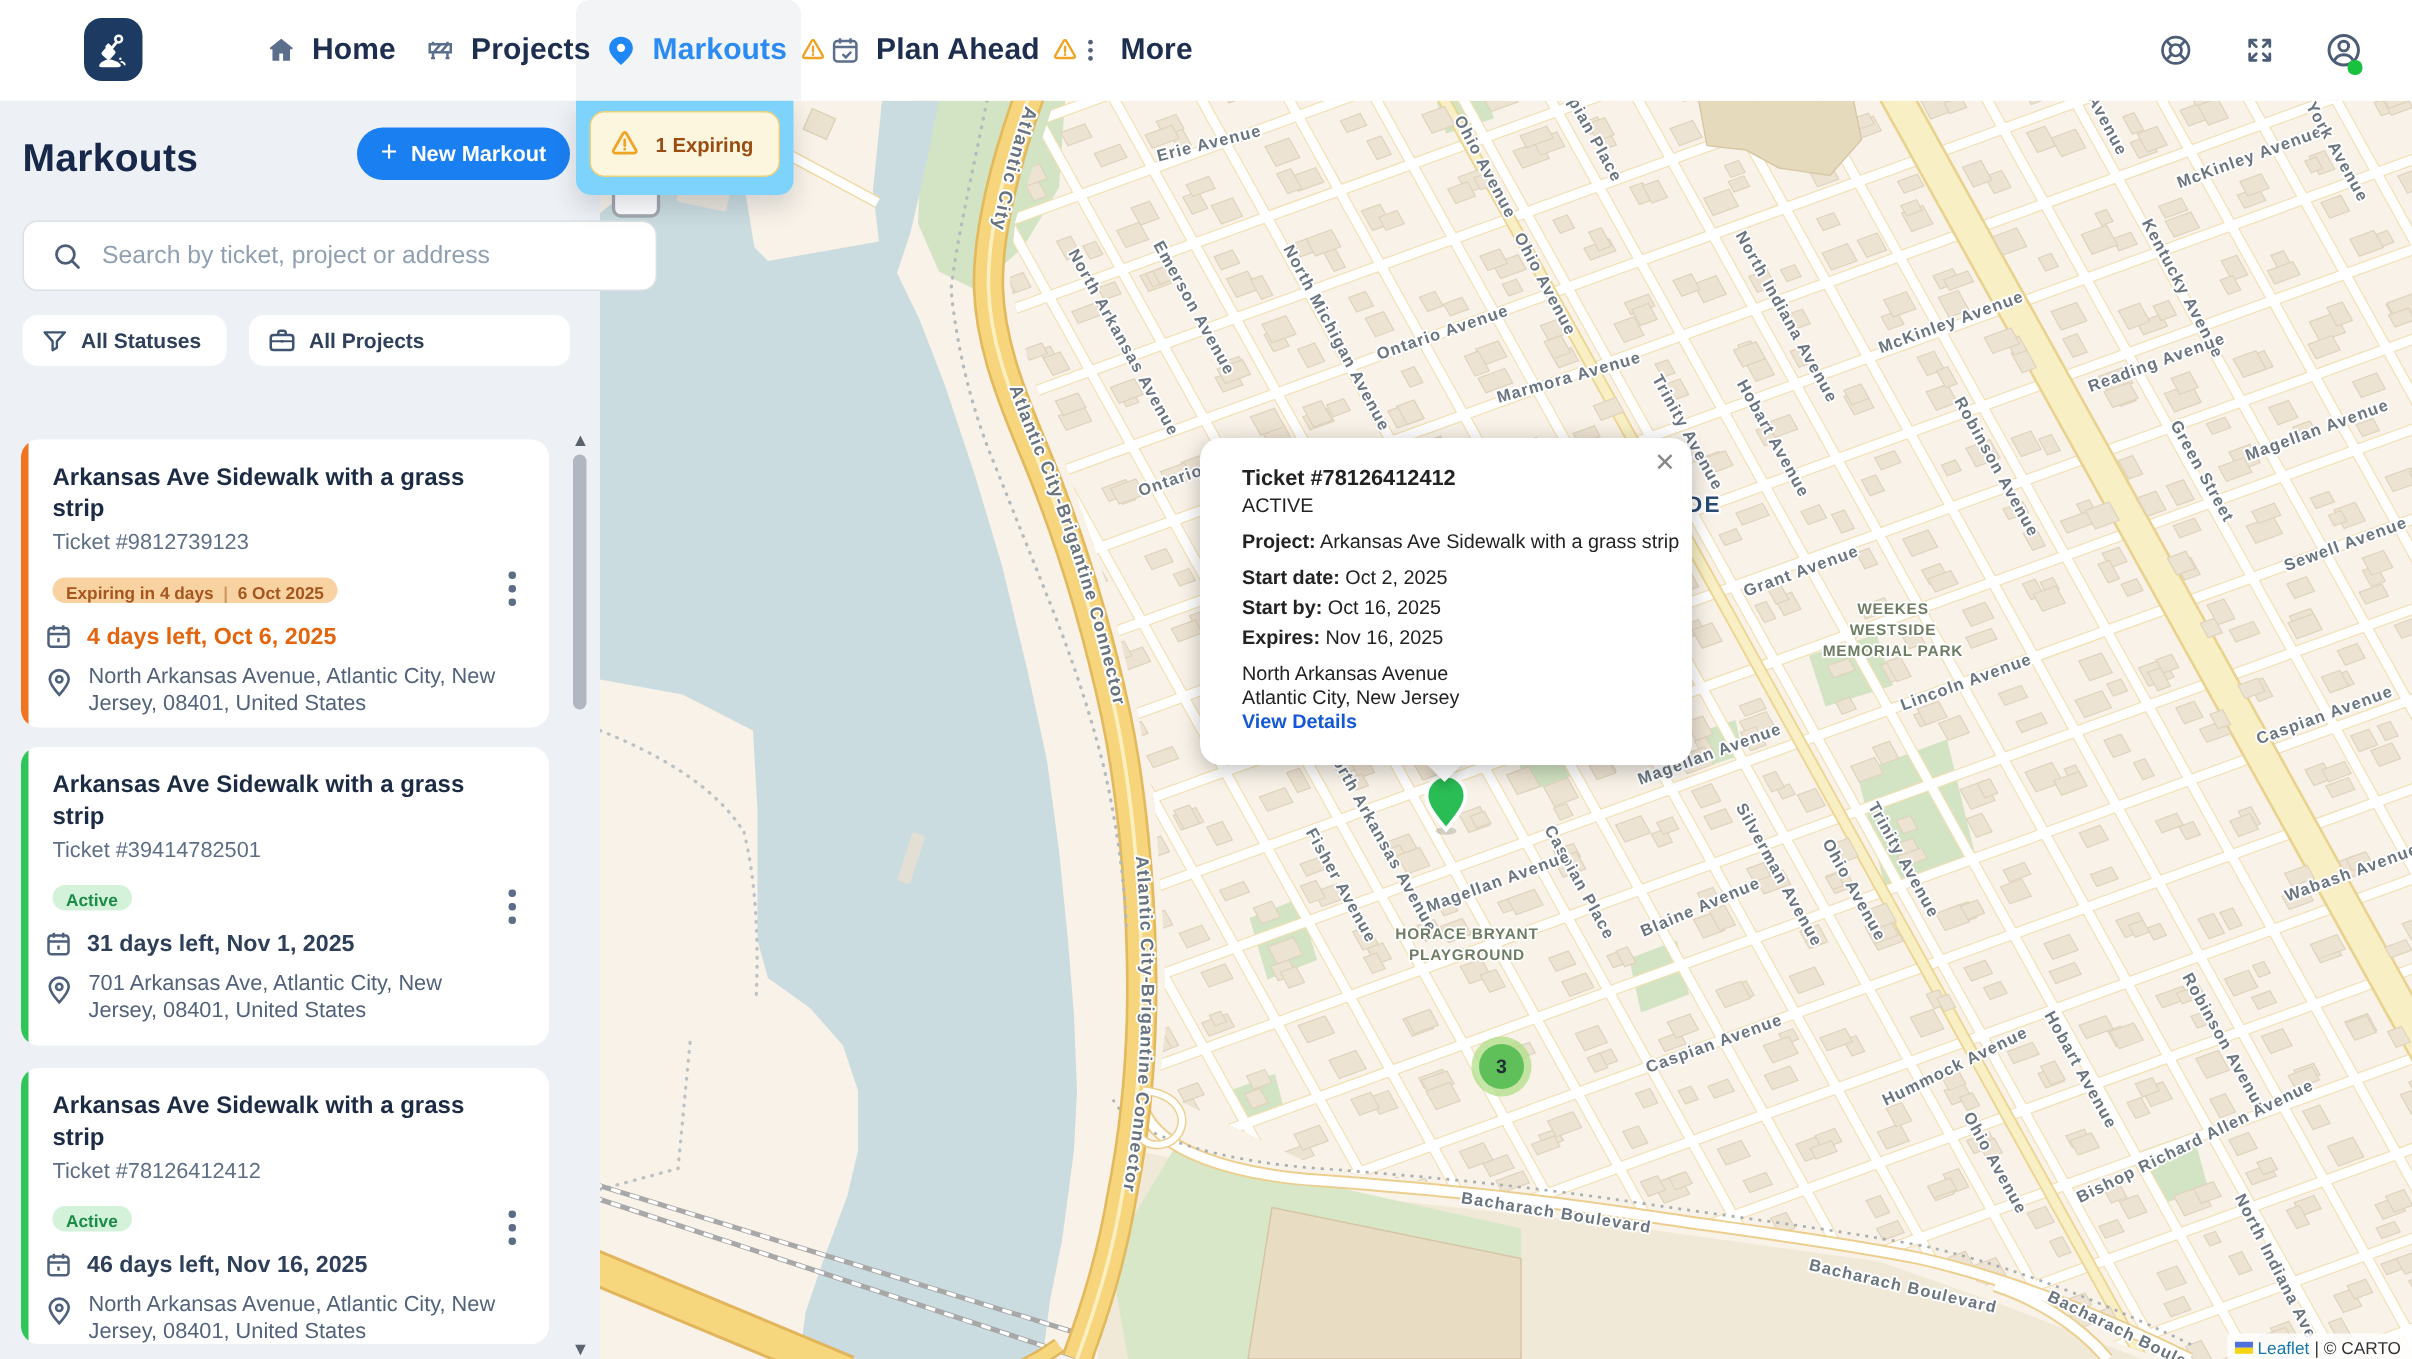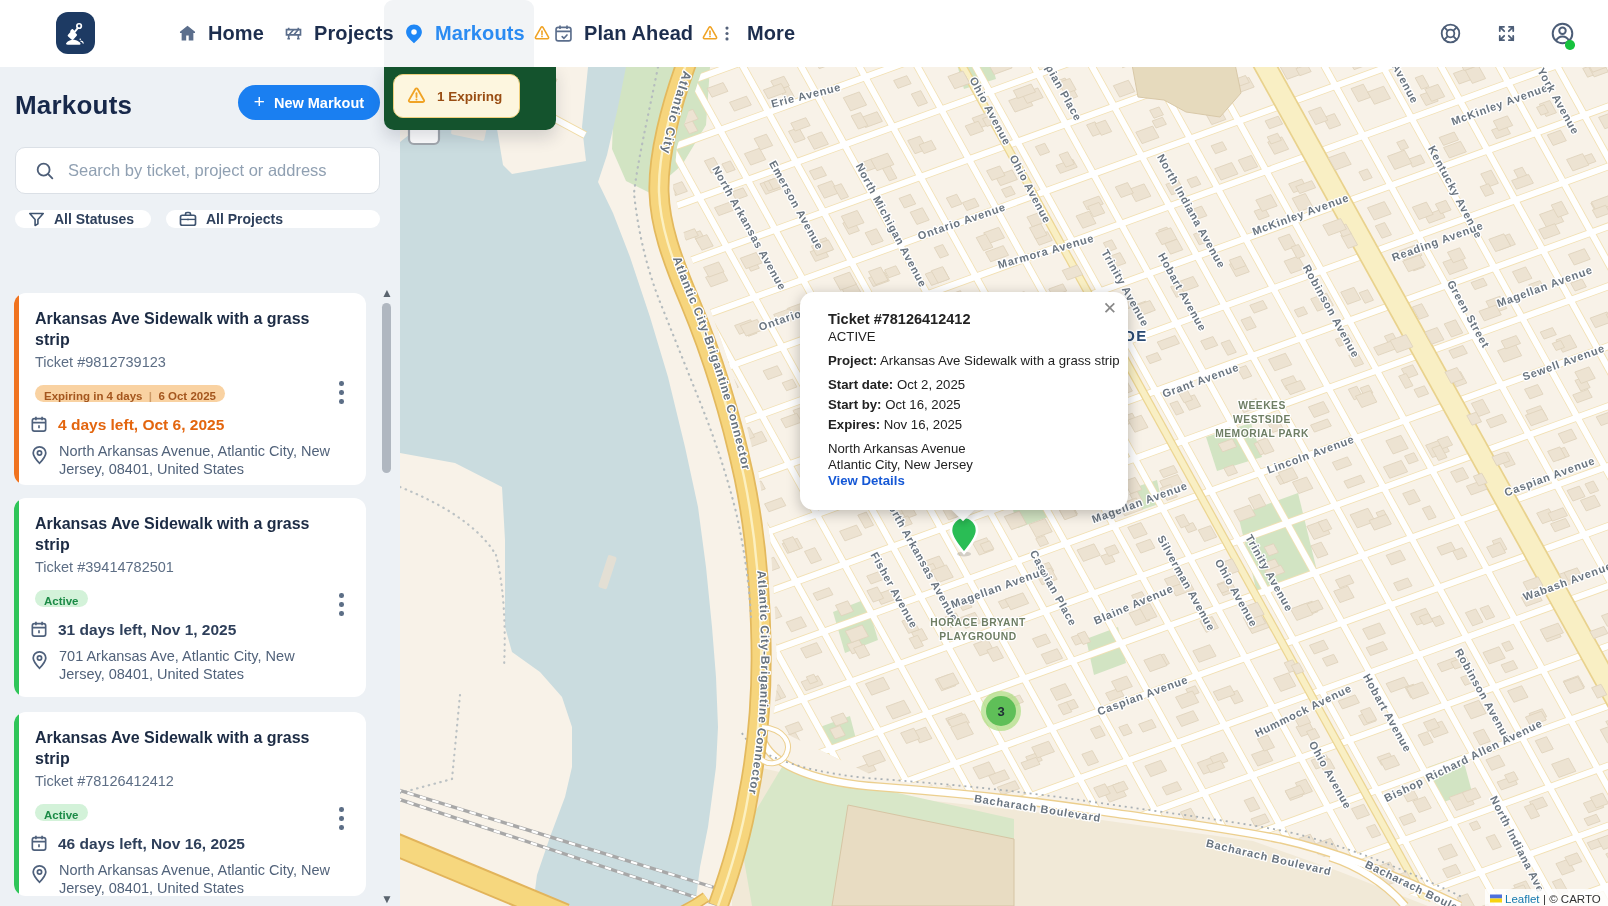--- a/index.html
+++ b/index.html
@@ -7,35 +7,35 @@
 
 #map{position:absolute;left:400px;top:67px;width:1208px;height:839px}
 
 #nav{position:absolute;left:0;top:0;width:1608px;height:67px;background:#fff;z-index:30}
 .navitem{position:absolute;top:0;height:67px;display:flex;align-items:center;gap:10px;
   font-size:20px;font-weight:700;color:#1d2e4e;letter-spacing:.1px}
 #logo{position:absolute;left:56px;top:12px;width:39px;height:42px;border-radius:12px;background:#1d3a63;
   display:flex;align-items:center;justify-content:center}
 #tab-markouts{position:absolute;left:384px;top:0;width:150px;height:67px;background:#f2f4f6;border-radius:9px 9px 0 0}
 
-#dropdown{position:absolute;left:384px;top:66px;width:172px;height:64px;background:#14532d;
+#dropdown{position:absolute;left:384px;top:66px;width:145px;height:64px;background:#7dd3fc;
   border-radius:0 0 10px 10px;box-shadow:0 8px 16px rgba(30,40,60,.16);z-index:29}
 #expbox{position:absolute;left:9px;top:8px;width:127px;height:44px;background:#fdf6df;
   border:1.5px solid #eecf7c;border-radius:10px;display:flex;align-items:center;gap:9px;padding-left:11px}
 #expbox span{font-size:13.5px;font-weight:700;color:#994d13}
 
 #side{position:absolute;left:0;top:67px;width:400px;height:839px;background:#edf1f5;z-index:20}
 #side h1{position:absolute;left:15px;top:23px;font-size:26px;font-weight:700;color:#17284a;letter-spacing:.2px}
 #newbtn{position:absolute;left:238px;top:18px;width:142px;height:35px;border-radius:17.5px;background:#1a7ff1;
   color:#fff;display:flex;align-items:center;justify-content:center;gap:9px;font-size:14.5px;font-weight:700}
 #newbtn .plus{font-size:19px;font-weight:400;margin-top:-2px}
-#search{position:absolute;left:15px;top:80px;width:365px;height:47px;background:#fff;border:1.5px solid #dbe0e6;
+#search{position:absolute;left:15px;top:80px;width:423px;height:47px;background:#fff;border:1.5px solid #dbe0e6;
   border-radius:10px;display:flex;align-items:center;gap:12px;padding-left:18px}
 #search span{font-size:16.5px;color:#90a0b2}
-.chip{position:absolute;top:143px;height:18px;background:#fff;border-radius:10px;display:flex;align-items:center;
+.chip{position:absolute;top:143px;height:34px;background:#fff;border-radius:10px;display:flex;align-items:center;
   gap:8px;padding:0 12px;font-size:14px;font-weight:700;color:#2e405c;box-sizing:border-box;white-space:nowrap}
 
 .card{position:absolute;left:14px;width:352px;background:#fff;border-radius:12px;overflow:hidden}
 .card .bar{position:absolute;left:0;top:0;bottom:0;width:5px}
 .card h3{margin:15px 20px 0 21px;font-size:16px;font-weight:700;color:#1c2b44;line-height:21px;width:290px}
 .card .ticket{margin:4px 0 0 21px;font-size:14.5px;color:#5d6e85}
 .badge{display:inline-flex;align-items:flex-end;margin:15px 0 0 21px;height:17px;border-radius:9px;
   padding:0 9px;font-size:11.5px;font-weight:700}
 .badge-exp{background:#f9d2a2;color:#a4561e}
 .badge-act{background:#d3f2d9;color:#1c8b47}

